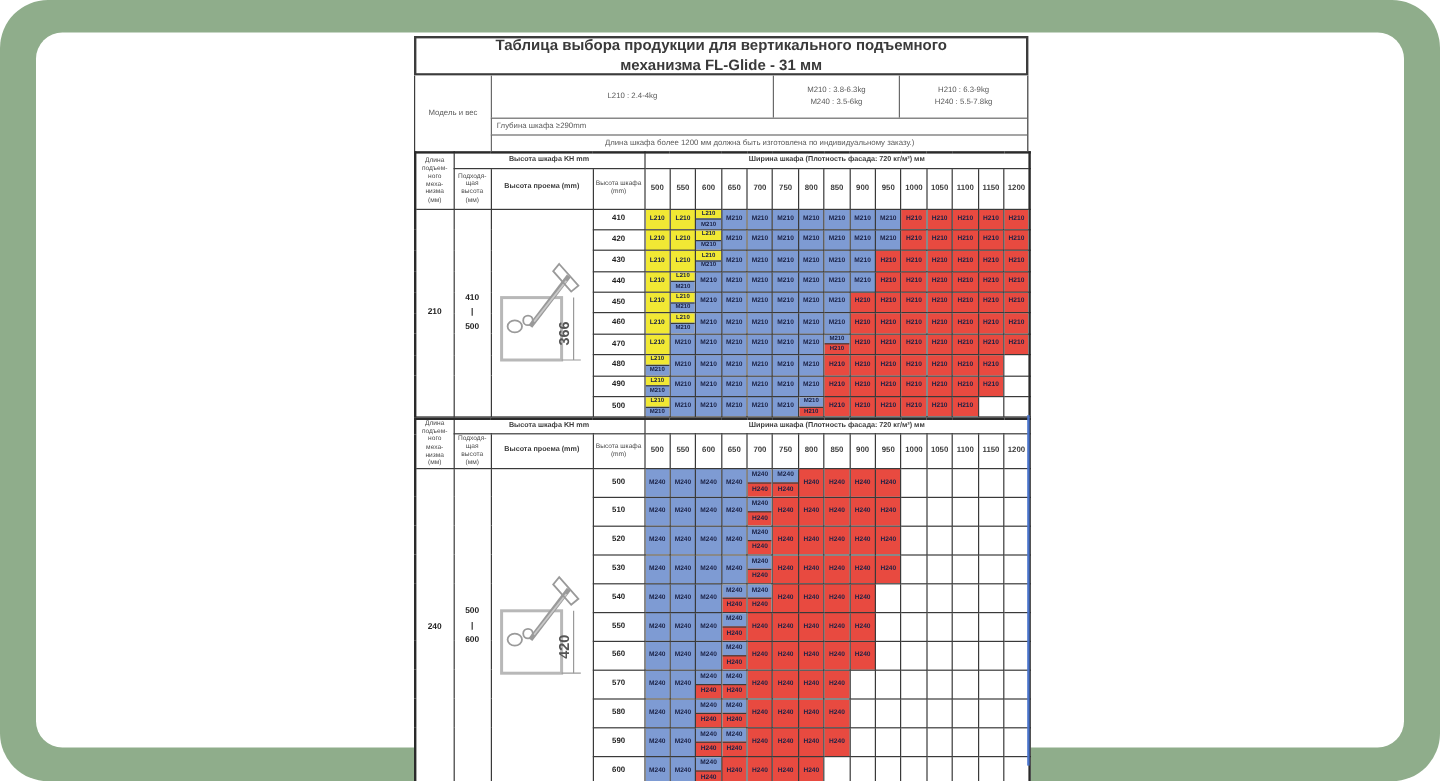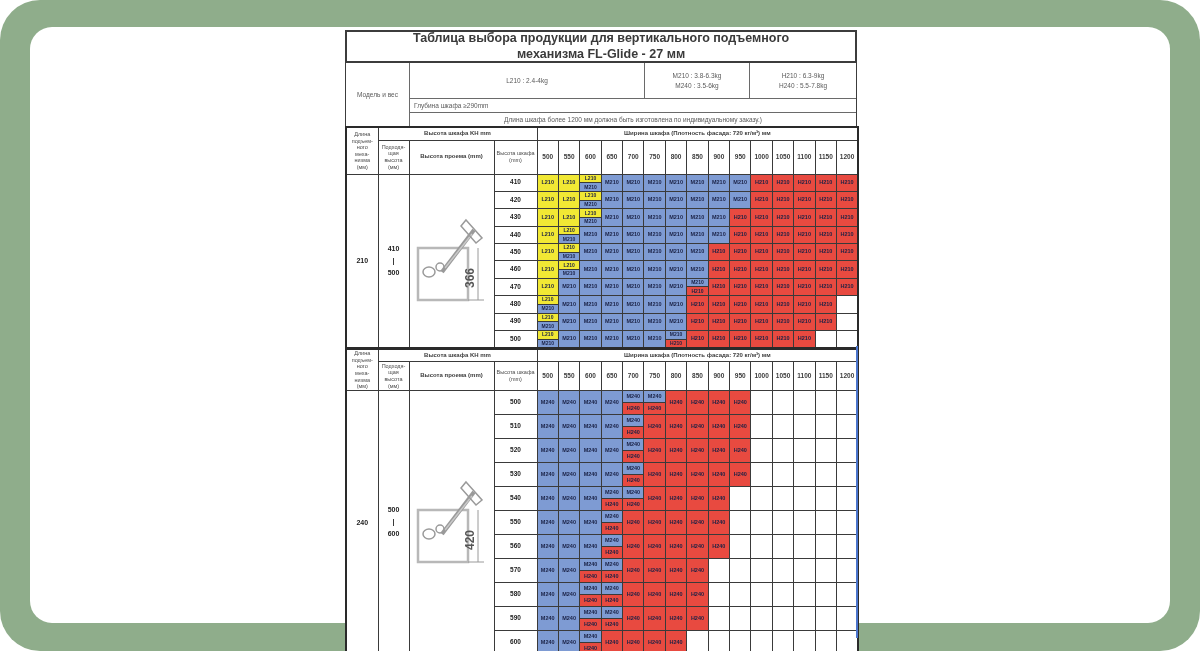--- a/index.html
+++ b/index.html
@@ -44,21 +44,21 @@
 </head>
 <body>
 
 <div class="canvas">
   <div class="frame"></div>
   <div class="frame-inner"></div>
 
   <div class="doc">
     <div class="title-box">
       <div>Таблица выбора продукции для вертикального подъемного</div>
-      <div>механизма FL-Glide - 27 мм</div>
+      <div>механизма FL-Glide - 31 мм</div>
     </div>
 
     <div class="weight-grid">
       <div class="w-model">Модель и вес</div>
       <div class="w-l">L210 : 2.4-4kg</div>
       <div class="w-m">
         <div>M210 : 3.8-6.3kg</div>
         <div>M240 : 3.5-6kg</div>
       </div>
       <div class="w-h">

